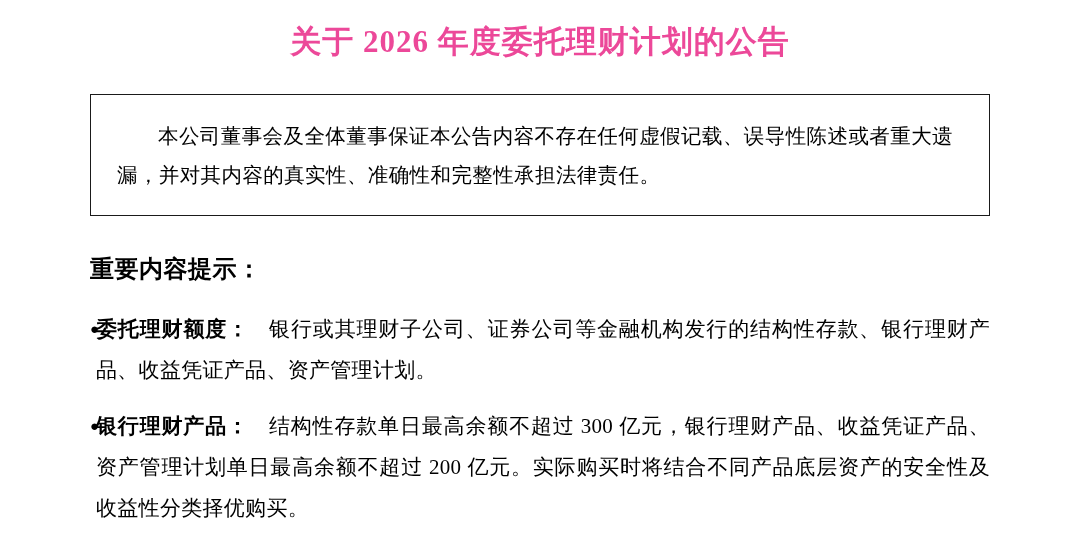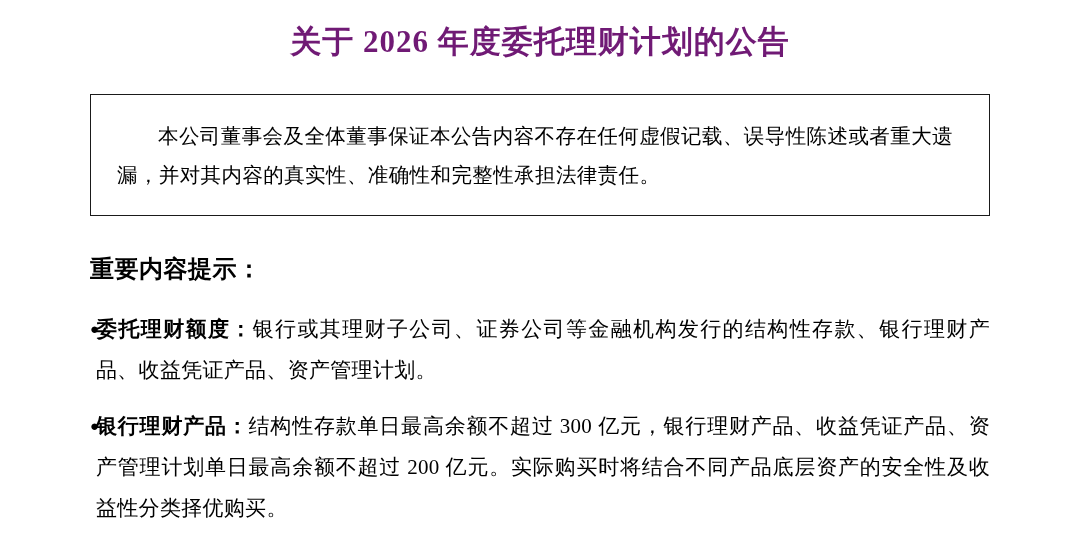--- a/index.html
+++ b/index.html
@@ -21,21 +21,21 @@
     box-sizing: border-box;
   }
   .doc-title {
     text-align: center;
     font-size: 31px;
     font-weight: bold;
     letter-spacing: 1px;
     margin: 10px 0 0 0;
     padding-top: 12px;
     line-height: 1.3;
-    color: #701a75;
+    color: #ec4899;
   }
   .notice-box {
     margin: 32px 90px 0 90px;
     border: 1px solid #1a1a1a;
     padding: 22px 36px 20px 26px;
     box-sizing: border-box;
   }
   .notice-text {
     font-size: 20.5px;
     line-height: 1.9;
@@ -68,20 +68,21 @@
     left: 40px;
     top: 0;
     font-size: 15px;
     line-height: 2.7;
   }
   .bullet-label {
     font-weight: bold;
   }
   .bullet-body {
     font-weight: normal;
+    margin-left: 20px;
   }
 </style>
 </head>
 <body>
 
 <div class="page">
 
   <h1 class="doc-title">关于 2026 年度委托理财计划的公告</h1>
 
   <div class="notice-box">

